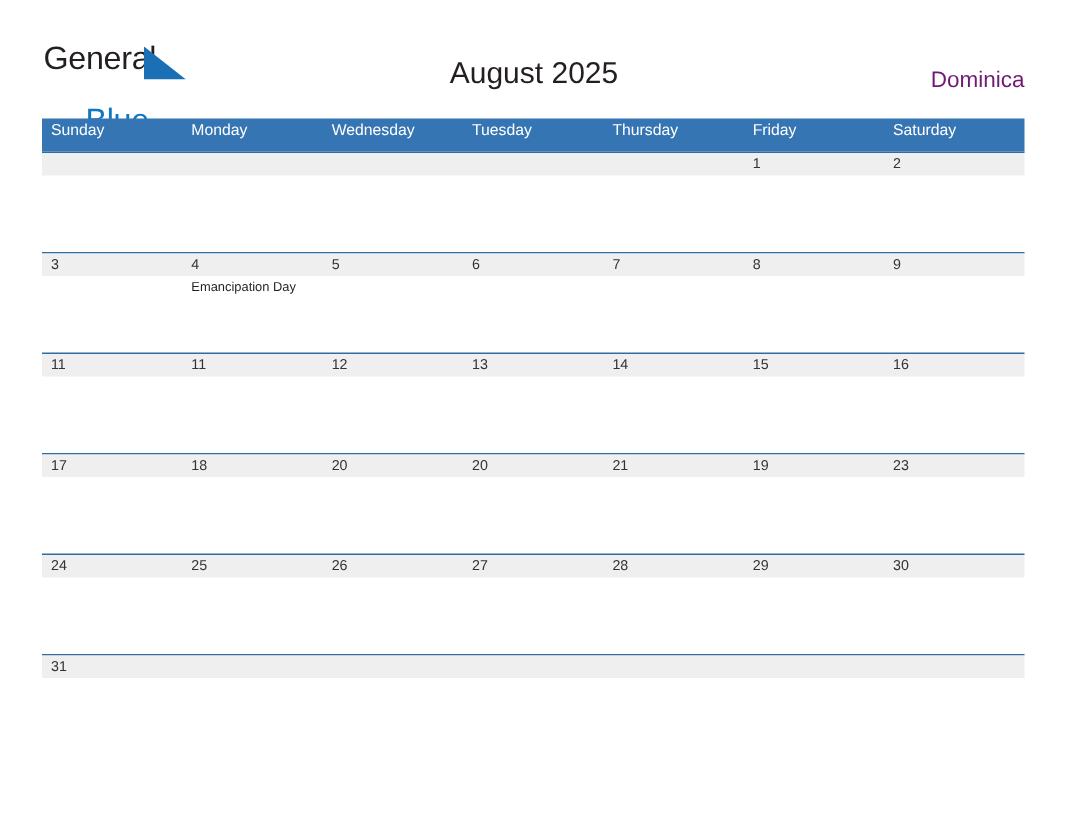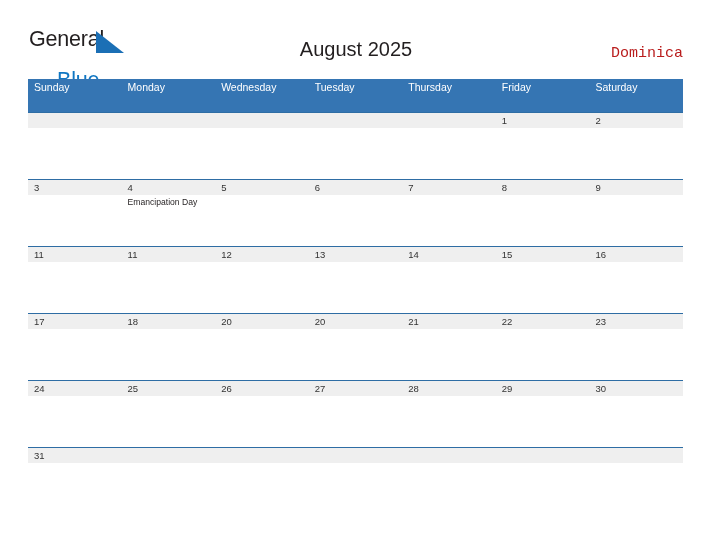--- a/index.html
+++ b/index.html
@@ -73,37 +73,37 @@
     letter-spacing: 0px;
     font-family: "Liberation Sans", sans-serif;
   }
 
   .cal-region {
     position: absolute;
     right: 29px;
     top: 45px;
     font-size: 15px;
     line-height: 18px;
-    color: #b91c1c;
-    font-family: Liberation Mono, monospace;
+    color: #701a75;
+    font-family: Liberation Sans, sans-serif;
     text-align: right;
   }
 
   
   .calendar {
     position: absolute;
     left: 28px;
     top: 79px;
     width: 655px;
   }
 
   .weekday-row {
     display: flex;
     width: 655px;
-    height: 33px;
+    height: 22px;
     background: #3575b3;
   }
   .weekday-cell {
     width: 93.57px;
     height: 17px;
     box-sizing: border-box;
     padding-left: 6px;
     color: #ffffff;
     font-size: 10.5px;
     line-height: 17px;
@@ -249,21 +249,21 @@
           <div class="event-cell"></div>
         </div>
       </div>
       <div class="week-row tall">
         <div class="date-band">
           <div class="date-cell">17</div>
           <div class="date-cell">18</div>
           <div class="date-cell">20</div>
           <div class="date-cell">20</div>
           <div class="date-cell">21</div>
-          <div class="date-cell">22</div>
+          <div class="date-cell">19</div>
           <div class="date-cell">23</div>
         </div>
         <div class="event-band">
           <div class="event-cell"></div>
           <div class="event-cell"></div>
           <div class="event-cell"></div>
           <div class="event-cell"></div>
           <div class="event-cell"></div>
           <div class="event-cell"></div>
           <div class="event-cell"></div>

